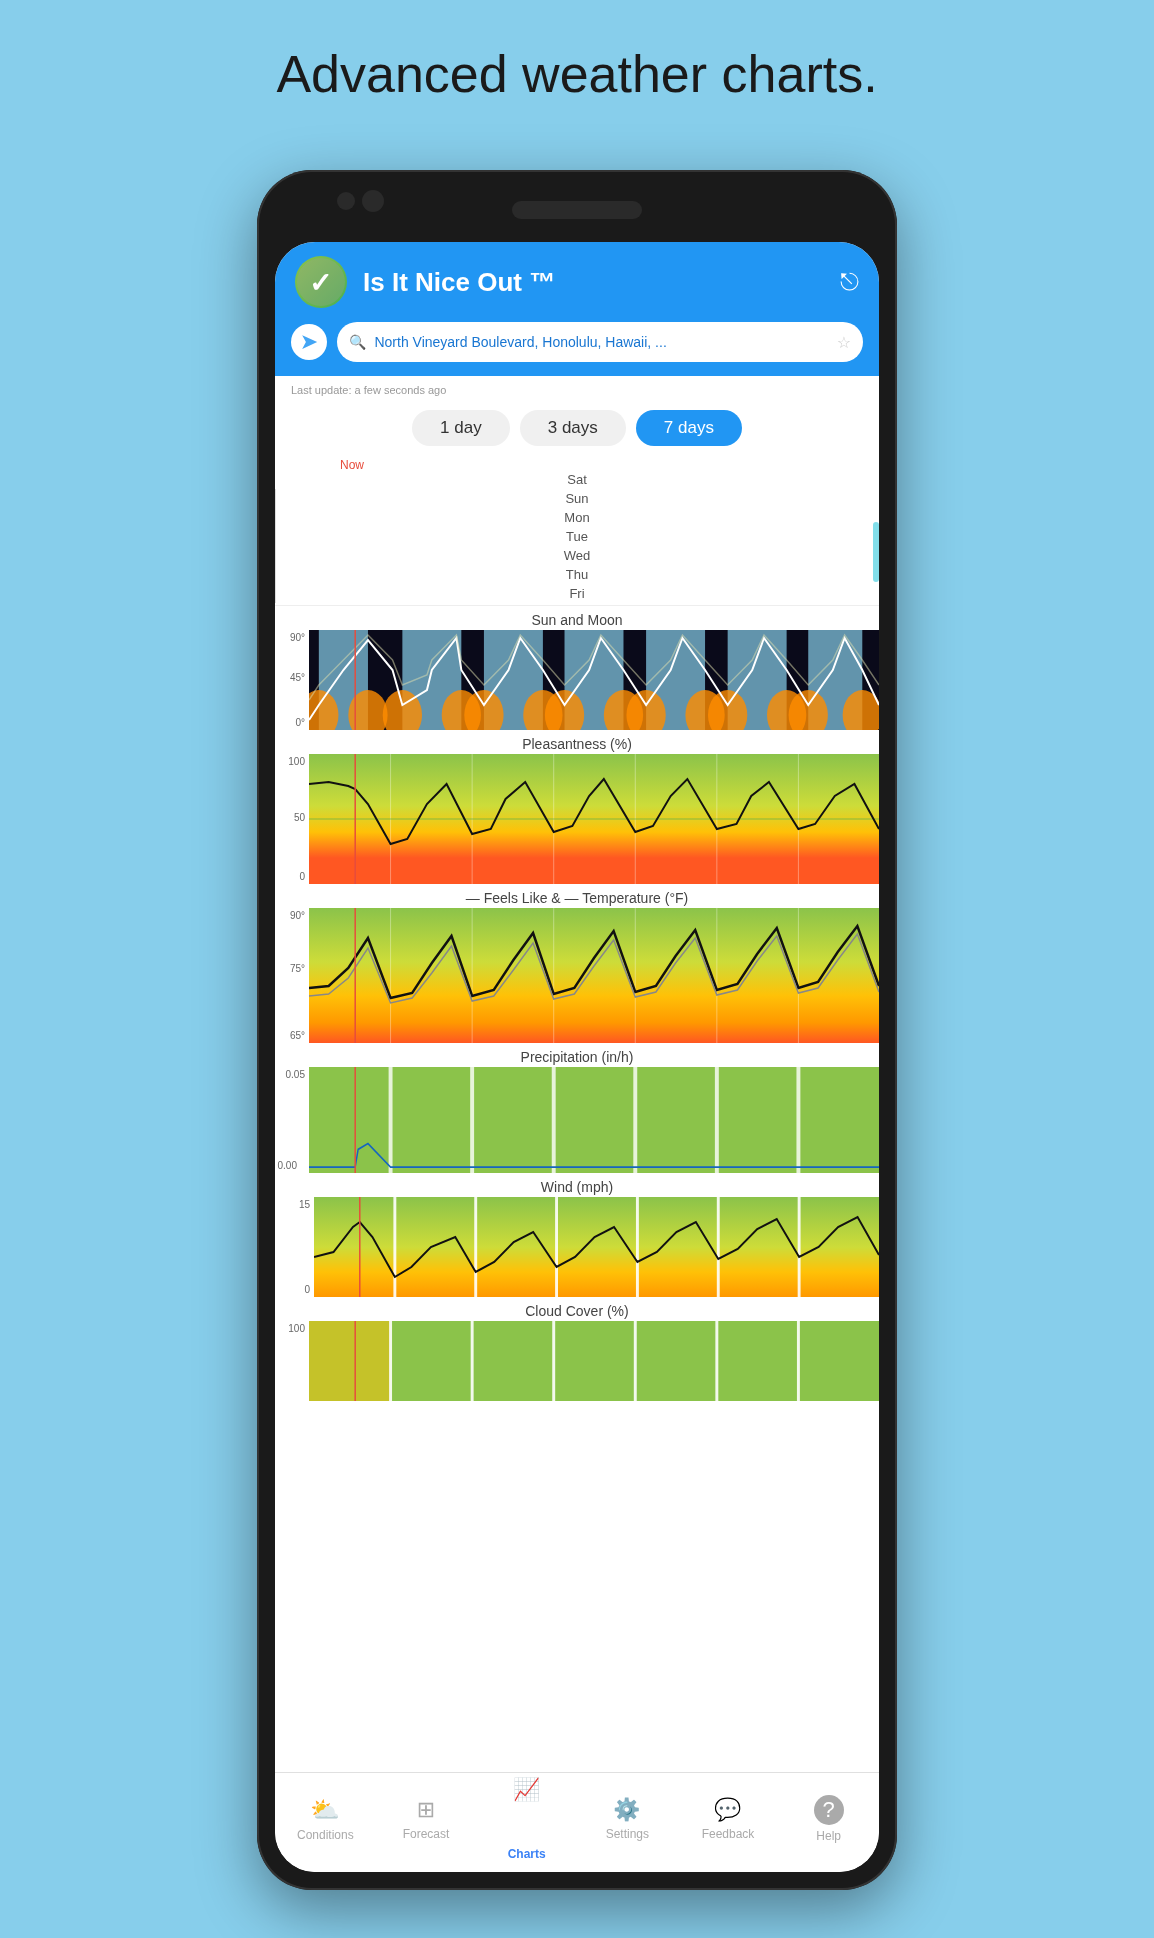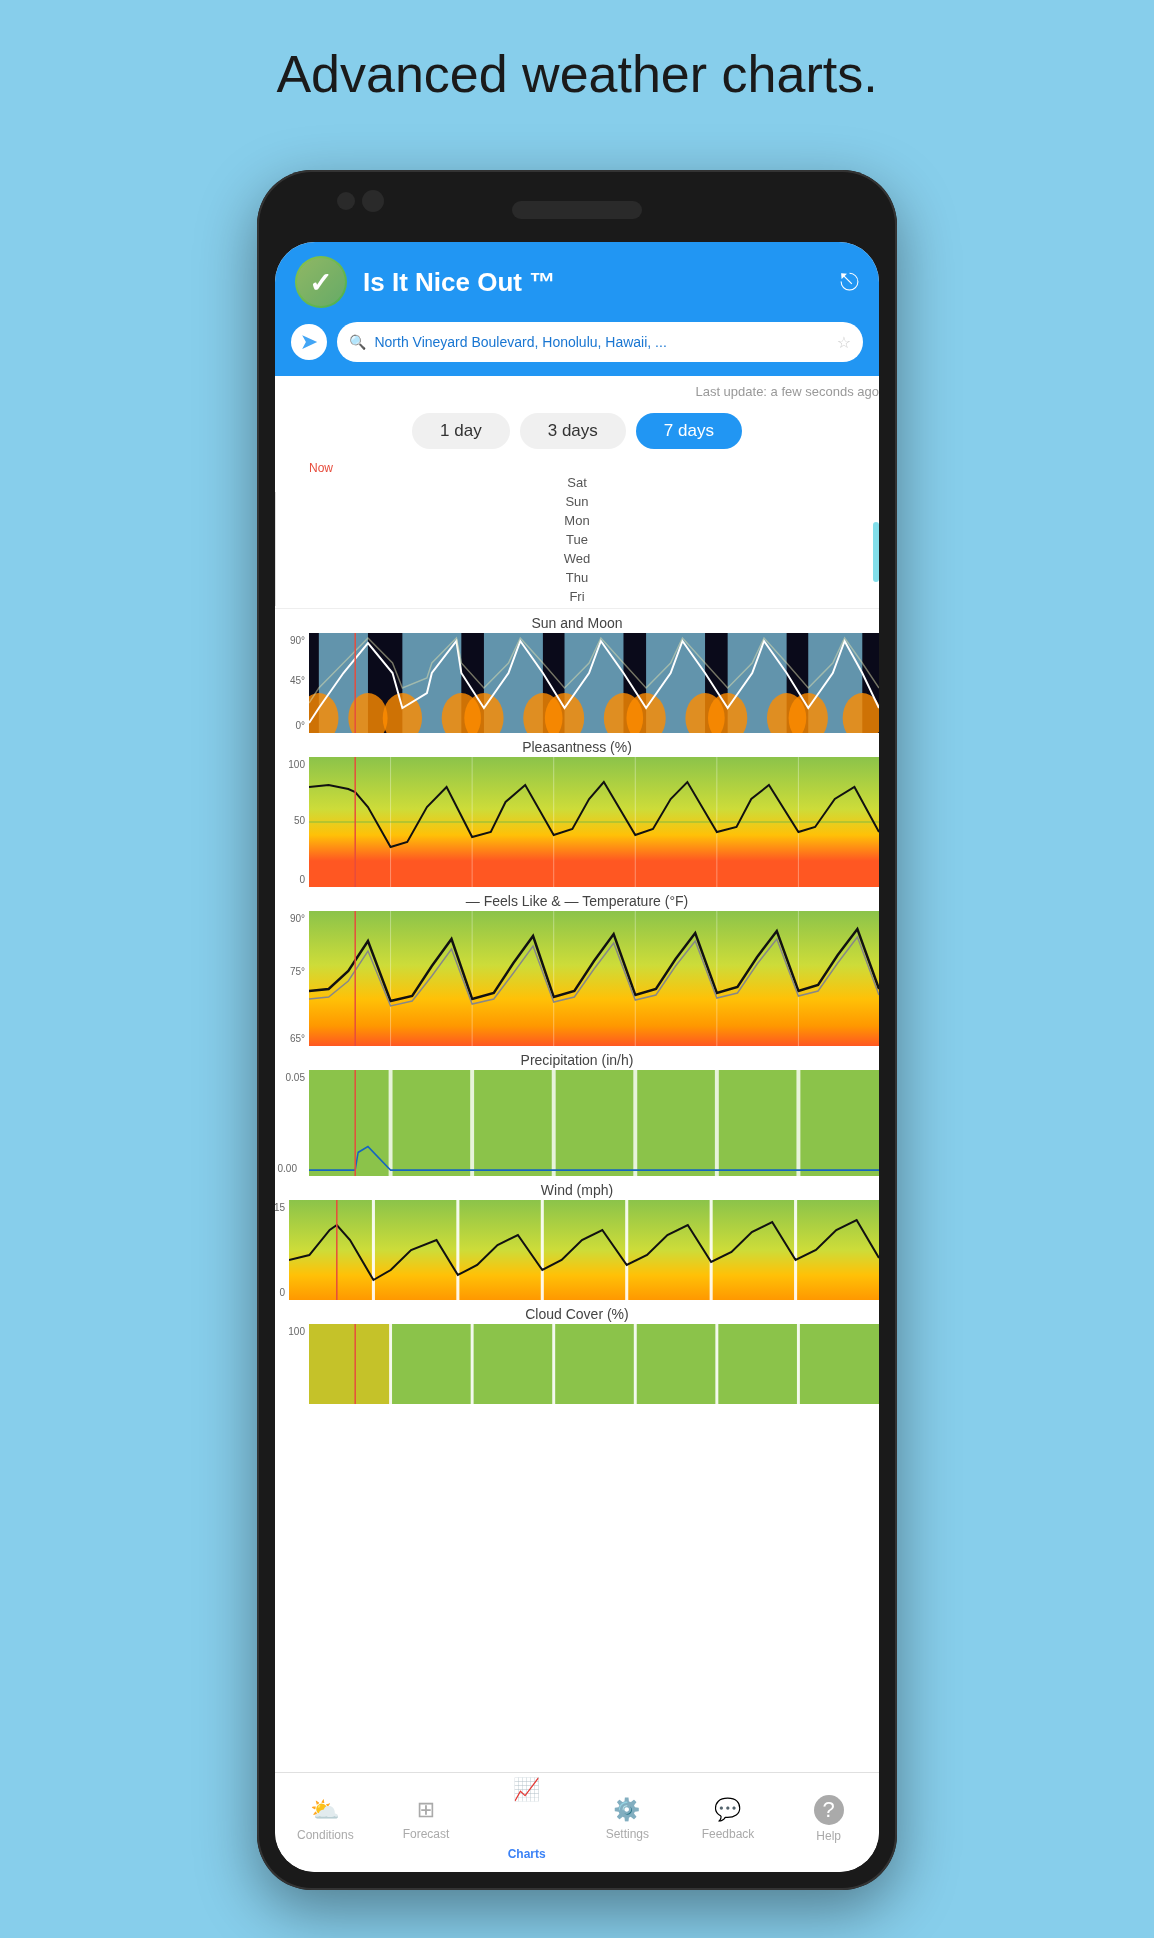--- a/index.html
+++ b/index.html
@@ -172,24 +172,24 @@
       overflow: hidden;
       text-overflow: ellipsis;
     }
     .star-icon {
       color: #ccc;
       font-size: 16px;
     }
 
     
     .update-text {
-      text-align: right;
+      text-align: left;
       color: #999;
-      font-size: 13px;
-      padding: 8px 0;
+      font-size: 11px;
+      padding: 8px 16px;
       background: white;
     }
 
     
     .day-buttons {
       display: flex;
       gap: 0;
       padding: 6px 20px 10px;
       background: white;
       justify-content: center;
@@ -221,21 +221,21 @@
 
     
     .day-labels-row {
       background: white;
       padding: 2px 0 0 0;
       border-bottom: 1px solid #eee;
     }
     .now-label {
       color: #e74c3c;
       font-size: 12px;
-      padding-left: 34px;
+      padding-left: 65px;
       margin-bottom: -4px;
     }
     .days-grid {
       display: flex;
       padding: 2px 0;
       font-size: 13px;
       color: #555;
       flex-direction: column;
     }
     .day-label {
@@ -525,21 +525,21 @@
 
               <line x1="47" y1="0" x2="47" y2="90" stroke="#e74c3c" stroke-width="1.5"></line>
             </svg>
           </div>
         </div>
       </div>
 
       <div class="chart-section">
         <div class="chart-title">Wind (mph)</div>
         <div style="display:flex; position:relative; height:100px;">
-          <div style="width:14px; position:relative; flex-shrink:0;">
+          <div style="width:39px; position:relative; flex-shrink:0;">
             <span style="position:absolute; top:2px; right:4px; font-size:10px; color:#666;">15</span>
             <span style="position:absolute; bottom:2px; right:4px; font-size:10px; color:#666;">0</span>
           </div>
           <div style="flex:1; position:relative; overflow:hidden;">
             <svg viewBox="0 0 580 100" preserveAspectRatio="none" style="width:100%;height:100%;display:block;">
               <defs>
                 <linearGradient id="wind-bg" x1="0" y1="0" x2="0" y2="1">
                   <stop offset="0%" stop-color="#8BC34A"></stop>
                   <stop offset="50%" stop-color="#CDDC39"></stop>
                   <stop offset="75%" stop-color="#FFC107"></stop>

